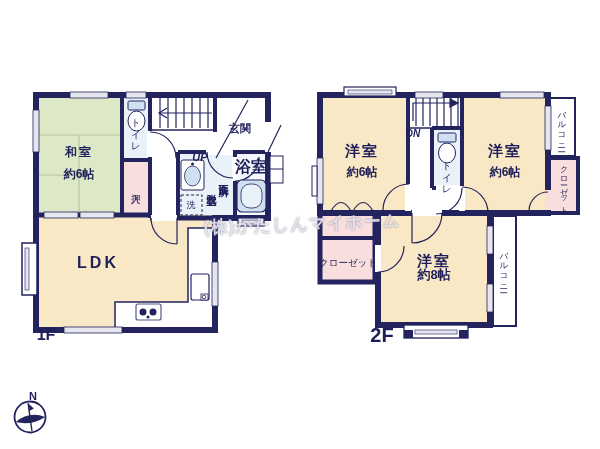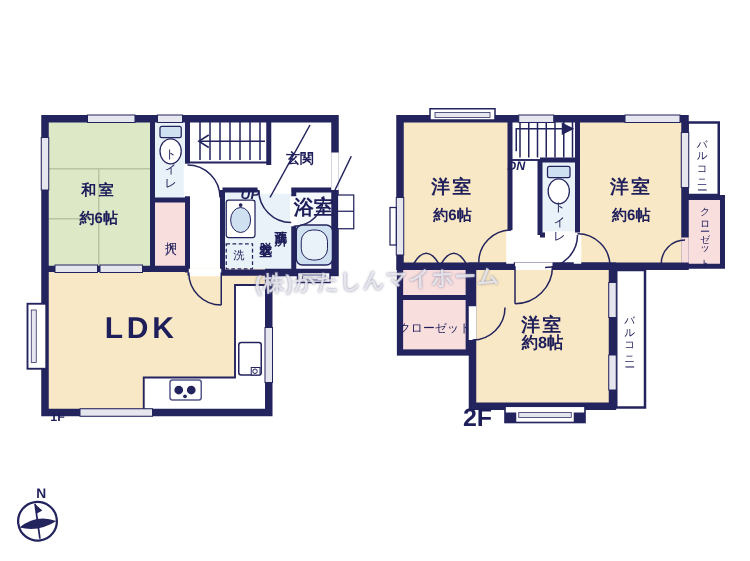--- a/index.html
+++ b/index.html
@@ -241,22 +241,22 @@
   <div class="lbl b" style="left:79px;top:152px;font-size:12px;letter-spacing:2px;">和室</div>
   <div class="lbl b" style="left:79px;top:174px;font-size:12px;">約6帖</div>
   <div class="lbl v" style="left:136px;top:130px;font-size:9.5px;">トイレ</div>
   <div class="lbl v" style="left:136px;top:187px;font-size:9.5px;">押入</div>
   <div class="lbl v b" style="left:211px;top:187px;font-size:10px;">脱衣室</div>
   <div class="lbl v b" style="left:223px;top:178px;font-size:10px;">洗面所</div>
   <div class="lbl" style="left:191px;top:205px;font-size:9px;">洗</div>
   <div class="lbl b" style="left:251px;top:167px;font-size:16px;">浴室</div>
   <div class="lbl b" style="left:240px;top:128px;font-size:11px;">玄関</div>
   <div class="lbl b i" style="left:200px;top:109px;font-size:11px;margin-top:48px;">UP</div>
-  <div class="lbl b" style="left:113px;top:263px;font-size:24px;letter-spacing:3px;">LDK</div>
-  <div class="lbl b" style="left:46px;top:335px;font-size:10px;">1F</div>
+  <div class="lbl b" style="left:98px;top:263px;font-size:16px;letter-spacing:3px;">LDK</div>
+  <div class="lbl b" style="left:46px;top:335px;font-size:16px;">1F</div>
 
   <div class="lbl b" style="left:362px;top:150px;font-size:15px;letter-spacing:2px;">洋室</div>
   <div class="lbl b" style="left:362px;top:172px;font-size:12px;">約6帖</div>
   <div class="lbl b i" style="left:413px;top:134px;font-size:10px;">DN</div>
   <div class="lbl v" style="left:447px;top:173px;font-size:9.5px;">トイレ</div>
   <div class="lbl b" style="left:505px;top:150px;font-size:15px;letter-spacing:2px;">洋室</div>
   <div class="lbl b" style="left:505px;top:172px;font-size:12px;">約6帖</div>
   <div class="lbl v" style="left:562px;top:127px;font-size:8.5px;">バルコニー</div>
   <div class="lbl v" style="left:563px;top:186px;font-size:8px;">クローゼット</div>
   <div class="lbl b" style="left:434px;top:260px;font-size:15px;letter-spacing:2px;">洋室</div>

